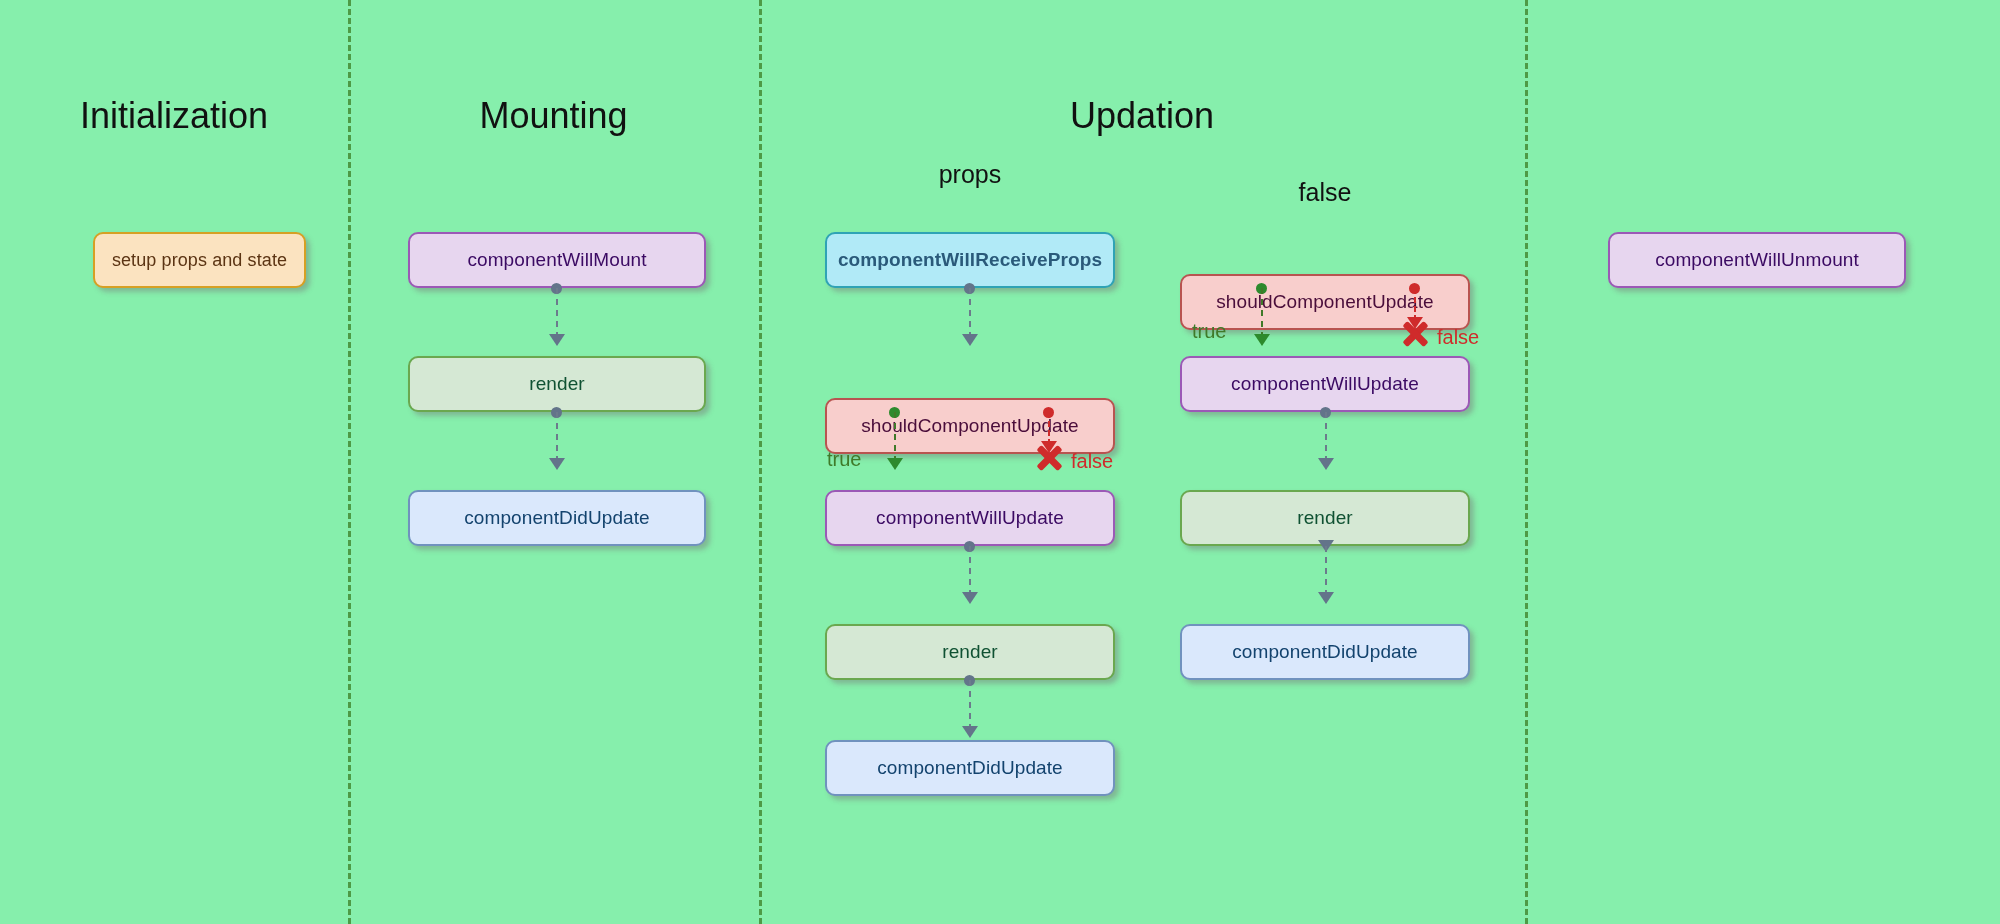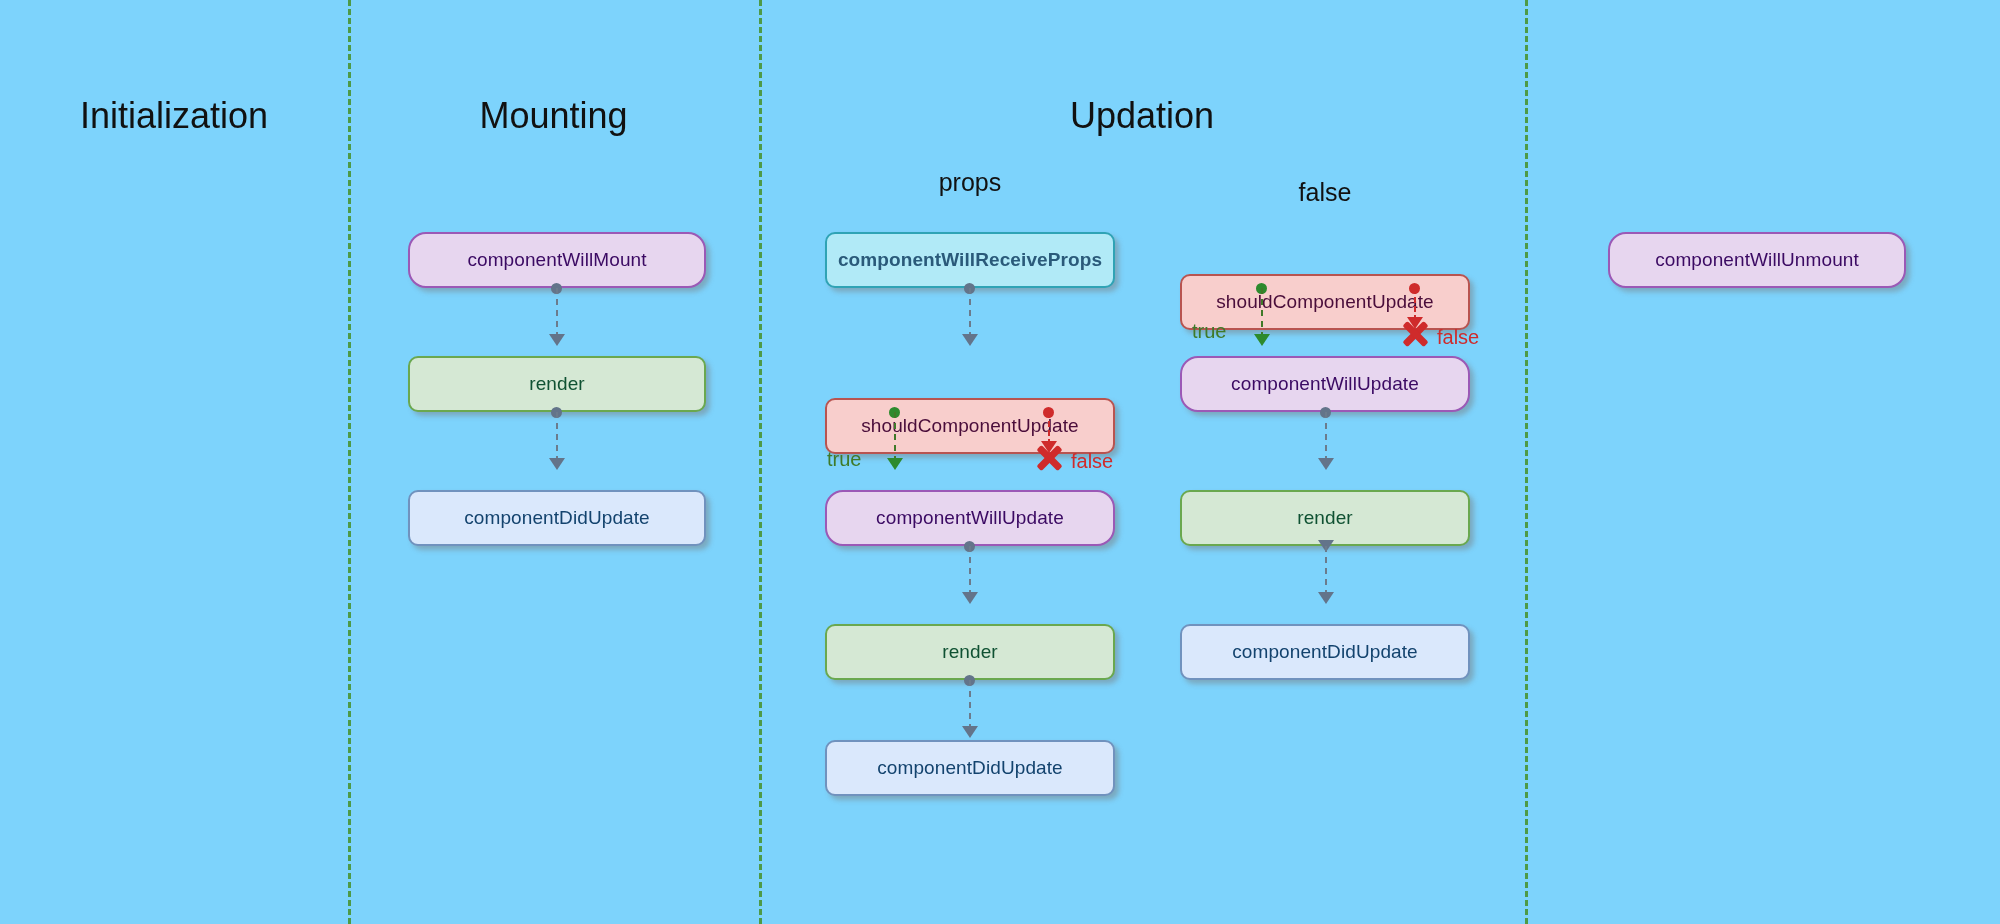--- a/index.html
+++ b/index.html
@@ -10,21 +10,21 @@
   body {
     font-family: "Liberation Sans", sans-serif;
     width: 2000px;
     height: 924px;
     overflow: hidden;
   }
   #canvas {
     position: relative;
     width: 2000px;
     height: 924px;
-    background: #7dd3fc;
+    background: #86efac;
   }
 
   
   .divider {
     position: absolute;
     top: 0;
     width: 0;
     height: 924px;
     border-left: 3px dashed #4e9a46;
   }
@@ -58,21 +58,21 @@
     border-style: solid;
     border-width: 2px;
     display: flex;
     align-items: center;
     justify-content: center;
     font-size: 19px;
     letter-spacing: 0.1px;
     box-shadow: 4px 4px 5px rgba(120,120,120,0.45);
     font-family: "Liberation Sans", sans-serif;
   }
-  .node.purple { background: #e7d6ef; border-color: #9b59b6; color: #3b0a63; border-radius: 18px; }
+  .node.purple { background: #e7d6ef; border-color: #9b59b6; color: #3b0a63; }
   .node.green  { background: #d5e8d4; border-color: #6aa84f; color: #0f5132; }
   .node.blue   { background: #dae8fc; border-color: #7092be; color: #13436e; }
   .node.orange { background: #fbe3c0; border-color: #d6a024; color: #5b3413; font-size: 18px; }
   .node.red    { background: #f8cecc; border-color: #b85450; color: #4a0d3a; margin-top: 42px; }
   .node.cyan   { background: #b1eaf7; border-color: #2fa3b5; color: #2a5a7a; }
 
   
   .conn {
     position: absolute;
     width: 0;
@@ -141,23 +141,24 @@
 <div id="canvas">
 
   <div class="divider" style="left:348px;"></div>
   <div class="divider" style="left:759px;"></div>
   <div class="divider" style="left:1525px;"></div>
 
   <div class="phase-title" style="left:0px;   top:95px; width:348px;">Initialization</div>
   <div class="phase-title" style="left:348px; top:95px; width:411px;">Mounting</div>
   <div class="phase-title" style="left:759px; top:95px; width:766px;">Updation</div>
 
-  <div class="sub-title" style="left:825px;  top:168px; width:290px;">props</div>
+  <div class="sub-title" style="left:825px;  top:160px; width:290px;">props</div>
   <div class="sub-title" style="left:1180px; top:178px; width:290px;">false</div>
 
+  <div class="node orange" style="left:93px; top:232px; width:213px;">setup props and state</div>
 
   <div class="node purple" style="left:408px; top:232px; width:298px;">componentWillMount</div>
   <div class="dot grey" style="left:551px; top:283px;"></div>
   <div class="conn grey" style="left:556px; top:288px; height:50px;"></div>
   <div class="arrow grey" style="left:549px; top:334px;"></div>
 
   <div class="node green" style="left:408px; top:356px; width:298px;">render</div>
   <div class="dot grey" style="left:551px; top:407px;"></div>
   <div class="conn grey" style="left:556px; top:412px; height:50px;"></div>
   <div class="arrow grey" style="left:549px; top:458px;"></div>

